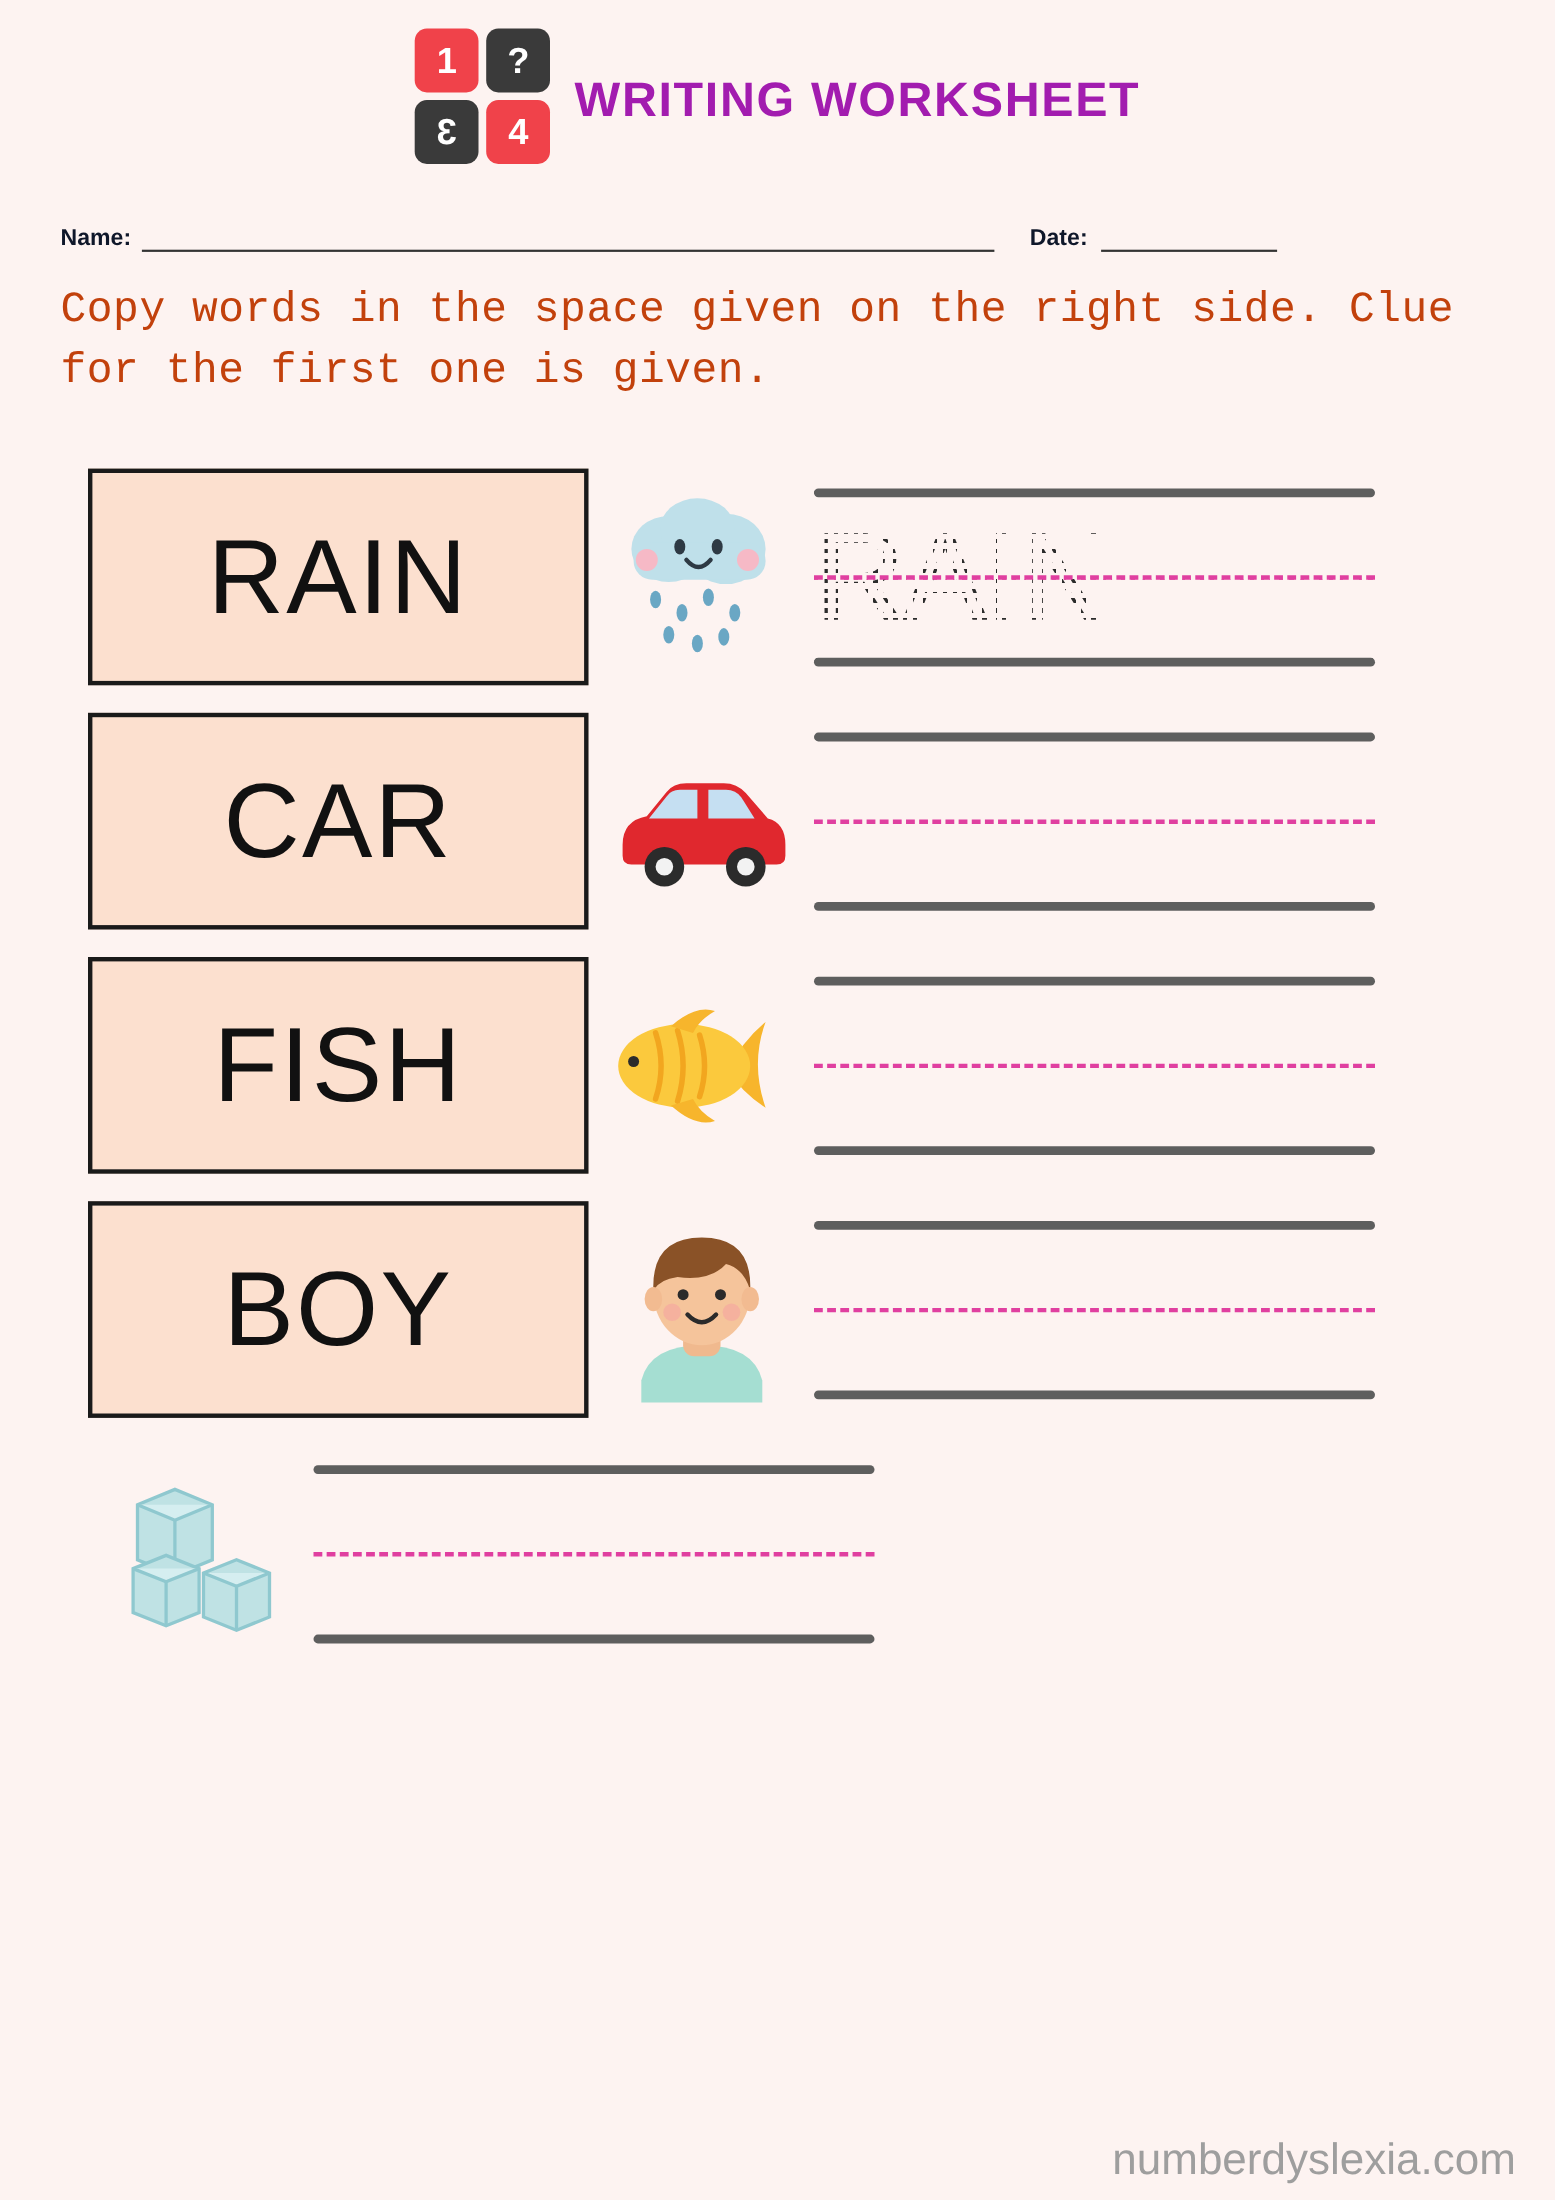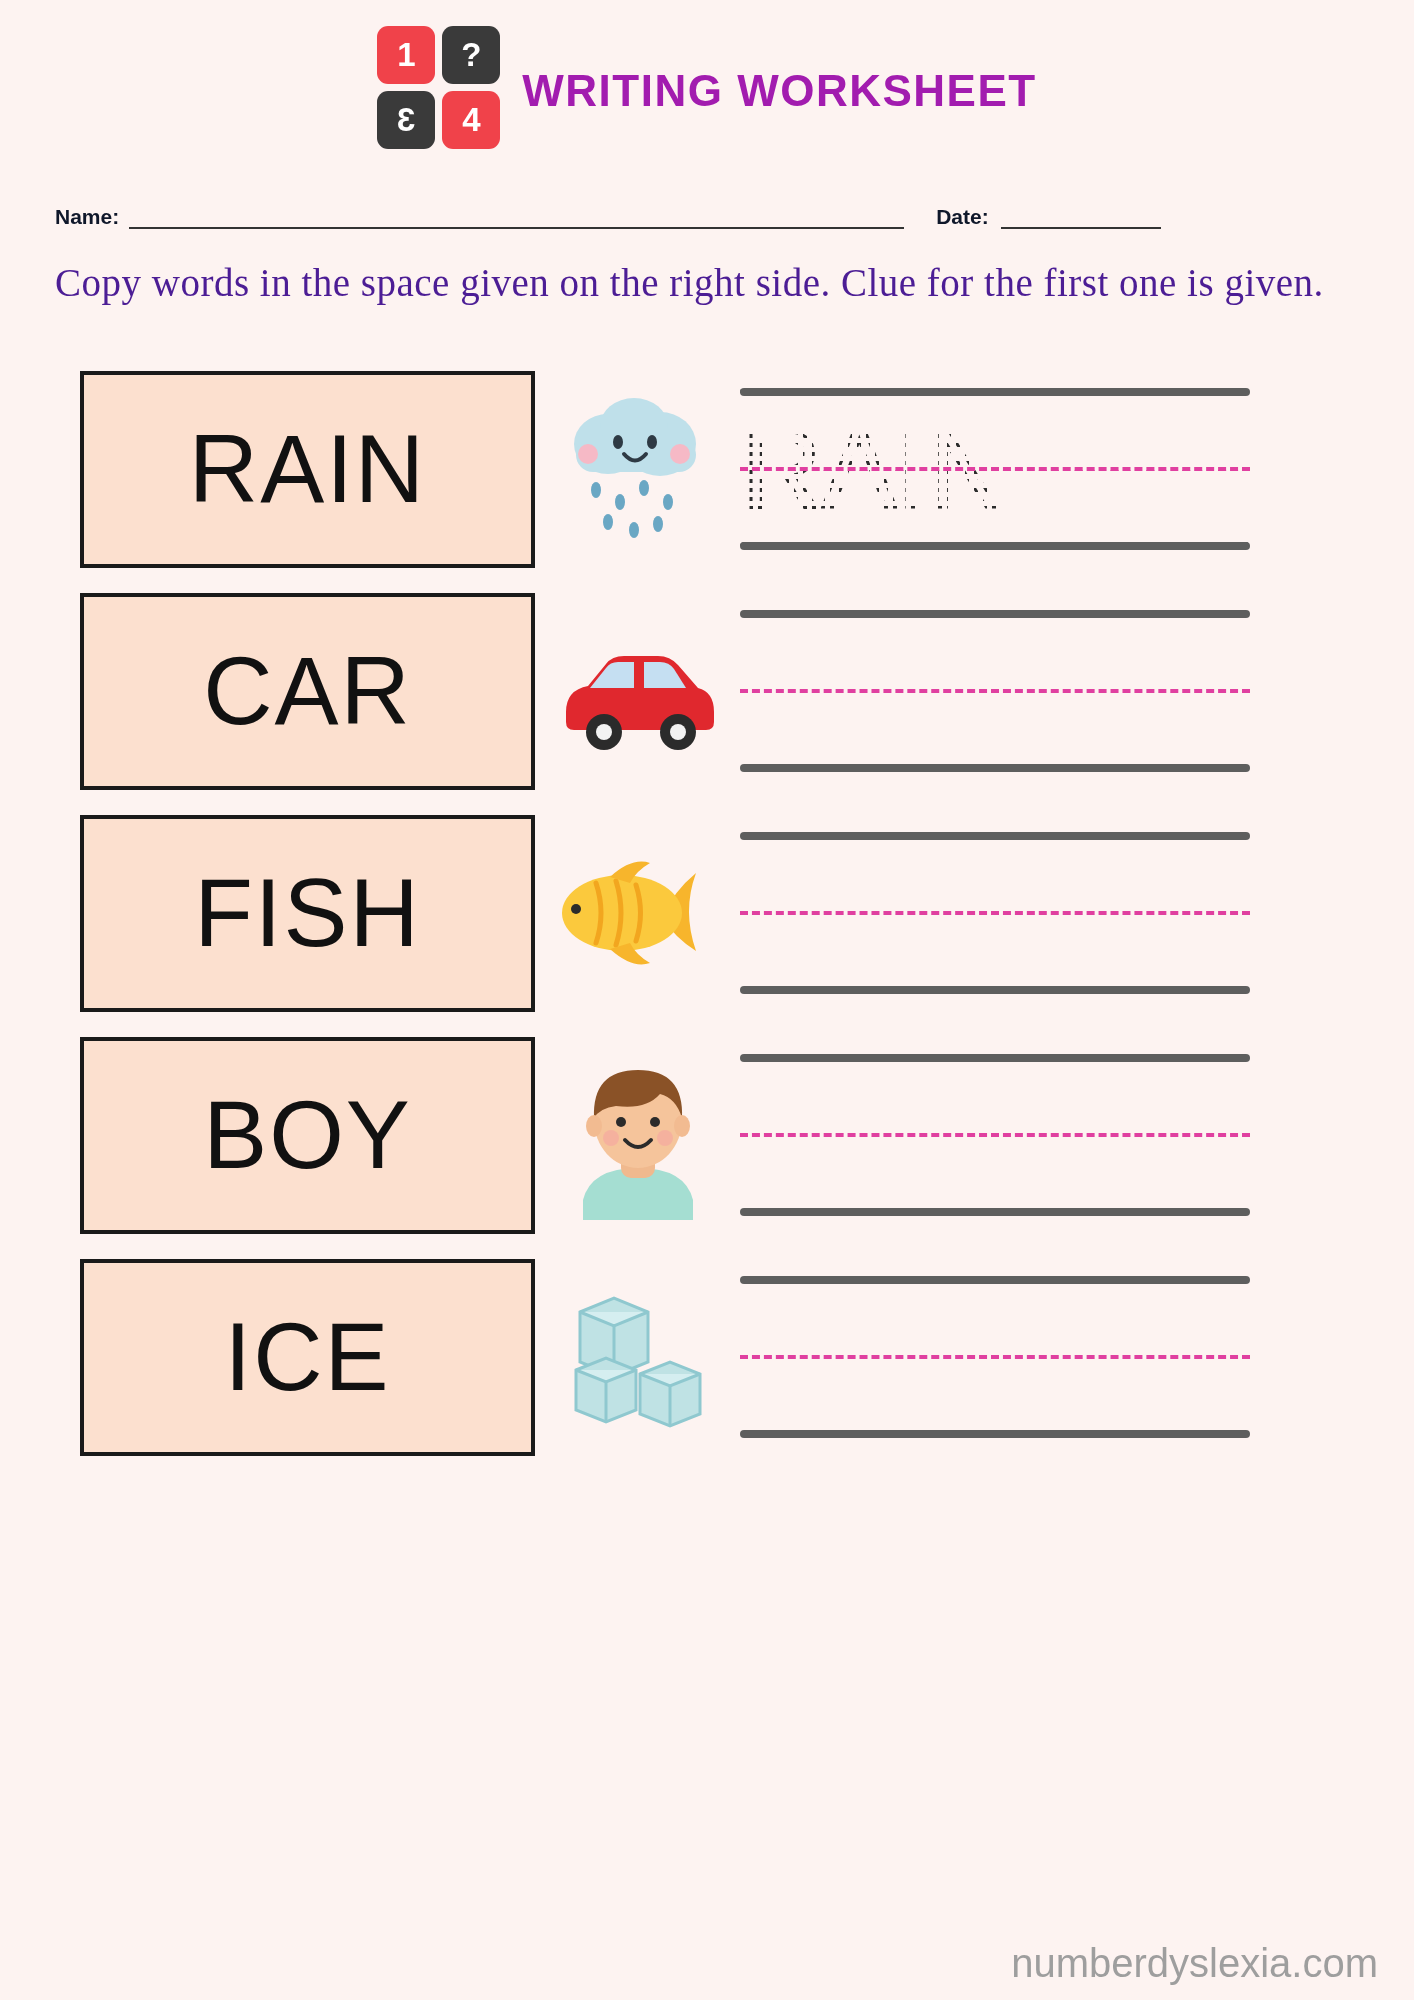--- a/index.html
+++ b/index.html
@@ -80,22 +80,22 @@
   }
   .nd-name-rule { flex: 1 1 auto; margin: 0 0 0 10px; max-width: 775px; }
   .nd-date-label { margin-left: 32px; }
   .nd-date-rule { width: 160px; margin-left: 12px; }
 
   
   .instructions {
     margin: 26px 55px 0 55px;
     font-size: 39px;
     line-height: 1.42;
-    color: #4c1d95;
-    font-family: Liberation Serif, serif;
+    color: #c2410c;
+    font-family: Liberation Mono, monospace;
     letter-spacing: 0.5px;
     max-width: 1285px;
   }
 
   
   .rows {
     margin-top: 48px;
   }
   .row {
     display: flex;
@@ -318,23 +318,20 @@
     </div>
     <div class="lines">
       <div class="line-solid line-top"></div>
       <div class="line-dash"></div>
       <div class="line-solid line-bottom"></div>
 
     </div>
   </div>
 
   <div class="row">
-    <div class="word-box">
-      <span class="word-text">ICE</span>
-    </div>
     <div class="pic">
       <svg width="160" height="150" viewBox="0 0 160 150">
         <g stroke="#8fc8cf" stroke-width="3" fill="#bfe2e4">
           <path d="M22 30 l34-14 l34 14 v50 l-34 14 l-34-14z"></path>
           <path d="M22 30 l34 14 l34-14" fill="#d5eef0"></path>
           <path d="M56 44 v50"></path>
         </g>
         <g stroke="#8fc8cf" stroke-width="3" fill="#bfe2e4">
           <path d="M18 88 l30-12 l30 12 v40 l-30 12 l-30-12z"></path>
           <path d="M18 88 l30 12 l30-12" fill="#d5eef0"></path>

